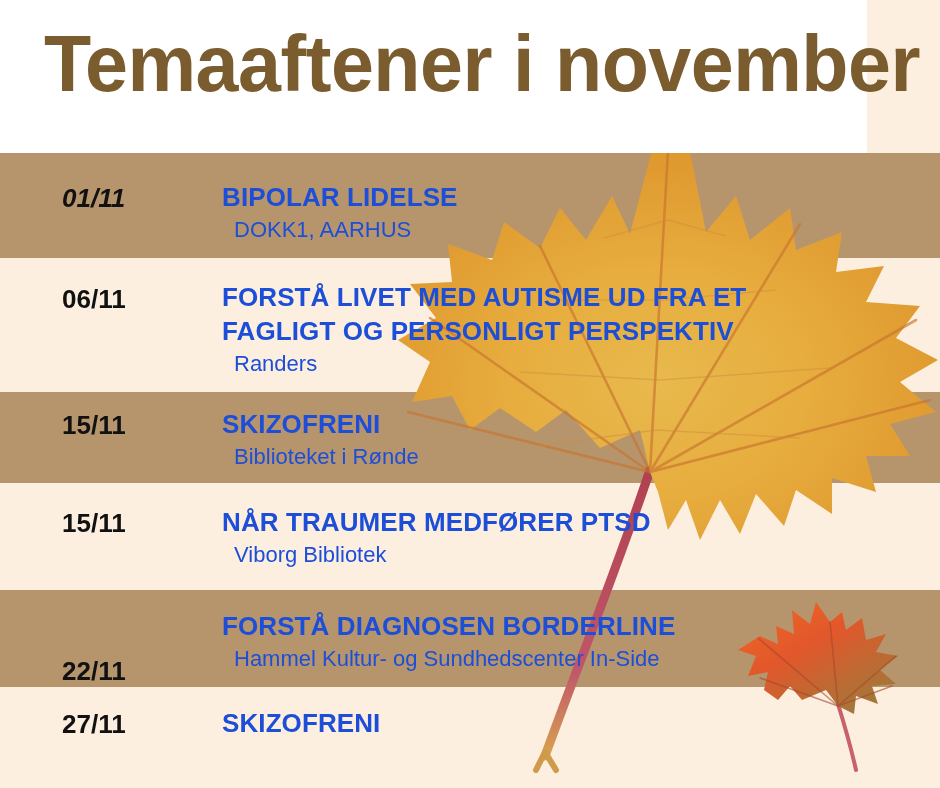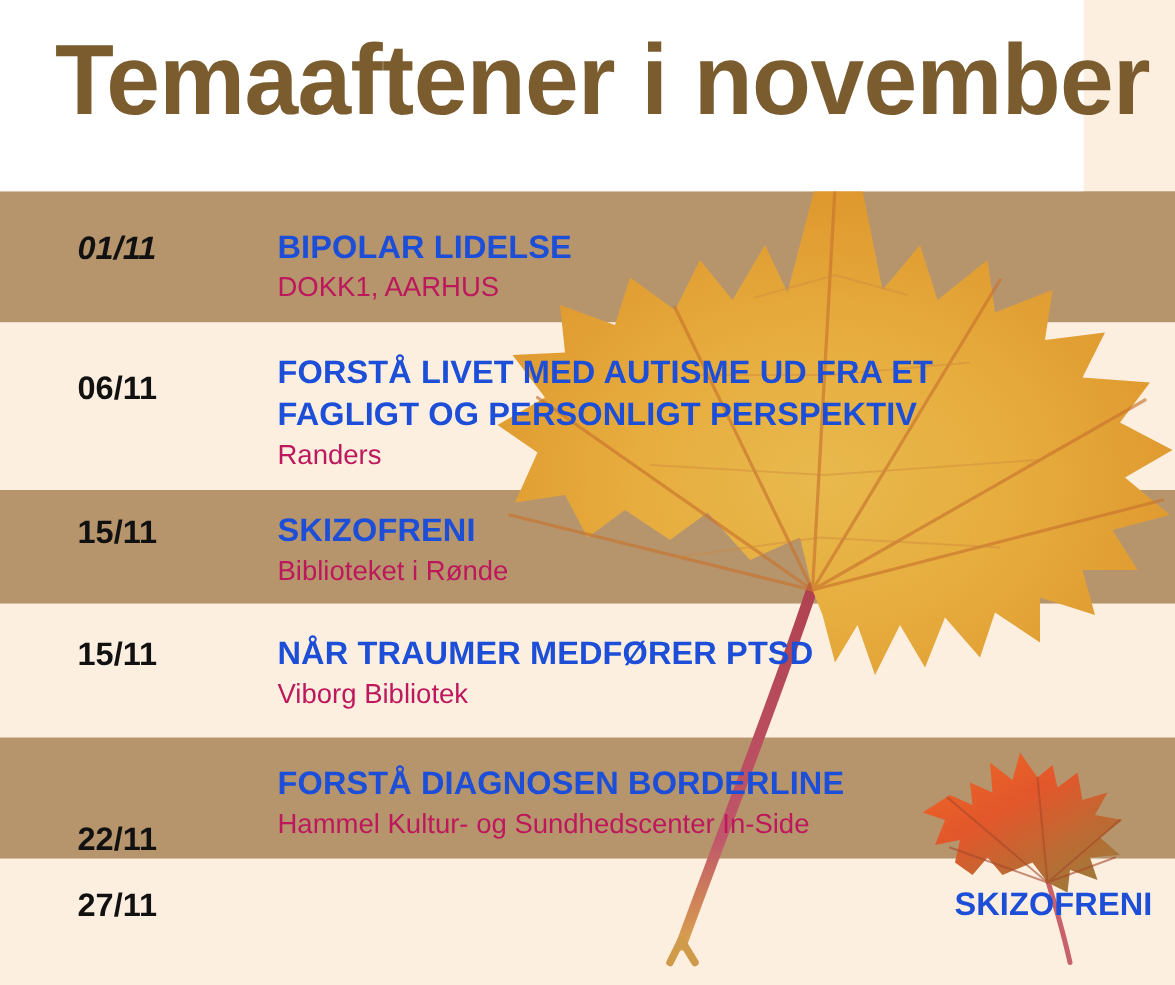--- a/index.html
+++ b/index.html
@@ -97,23 +97,23 @@
     font-weight: 700;
     color: #1d4ed8;
     line-height: 34px;
     letter-spacing: 0.1px;
     white-space: pre-line;
     margin: 0;
   }
   .row-venue {
     font-size: 22px;
     font-weight: 400;
-    color: #be185d;
+    color: #1d4ed8;
     line-height: 30px;
-    margin: 1px 0 0 0;
+    margin: 1px 0 0 12px;
     white-space: nowrap;
   }
 </style>
 </head>
 <body>
 
 <div id="poster">
 
   <div id="bands">
     <div class="band cream" style="top:0px;height:153px;"></div>
@@ -210,21 +210,21 @@
 
     <div class="row" style="top:153px;height:105px;">
       <div class="row-date" style="top:30px;font-style:italic;">01/11</div>
       <div class="row-body" style="top:27px;">
         <div class="row-title">BIPOLAR LIDELSE</div>
         <div class="row-venue">DOKK1, AARHUS</div>
       </div>
     </div>
 
     <div class="row" style="top:258px;height:134px;">
-      <div class="row-date" style="top:37px;">06/11</div>
+      <div class="row-date" style="top:26px;">06/11</div>
       <div class="row-body" style="top:22px;">
         <div class="row-title">FORSTÅ LIVET MED AUTISME UD FRA ET
 FAGLIGT OG PERSONLIGT PERSPEKTIV</div>
         <div class="row-venue">Randers</div>
       </div>
     </div>
 
     <div class="row" style="top:392px;height:91px;">
       <div class="row-date" style="top:18px;">15/11</div>
       <div class="row-body" style="top:15px;">
@@ -242,21 +242,21 @@
     </div>
 
     <div class="row" style="top:590px;height:97px;">
       <div class="row-date" style="top:22px;margin-top:44px;">22/11</div>
       <div class="row-body" style="top:19px;">
         <div class="row-title">FORSTÅ DIAGNOSEN BORDERLINE</div>
         <div class="row-venue">Hammel Kultur- og Sundhedscenter In-Side</div>
       </div>
     </div>
 
-    <div class="row" style="top:687px;height:101px;text-align:right;">
+    <div class="row" style="top:687px;height:101px;">
       <div class="row-date" style="top:22px;">27/11</div>
       <div class="row-body" style="top:19px;">
         <div class="row-title">SKIZOFRENI</div>
       </div>
     </div>
 
   </div>
 
   <div id="header">
     <div id="poster-title">Temaaftener i november</div>

